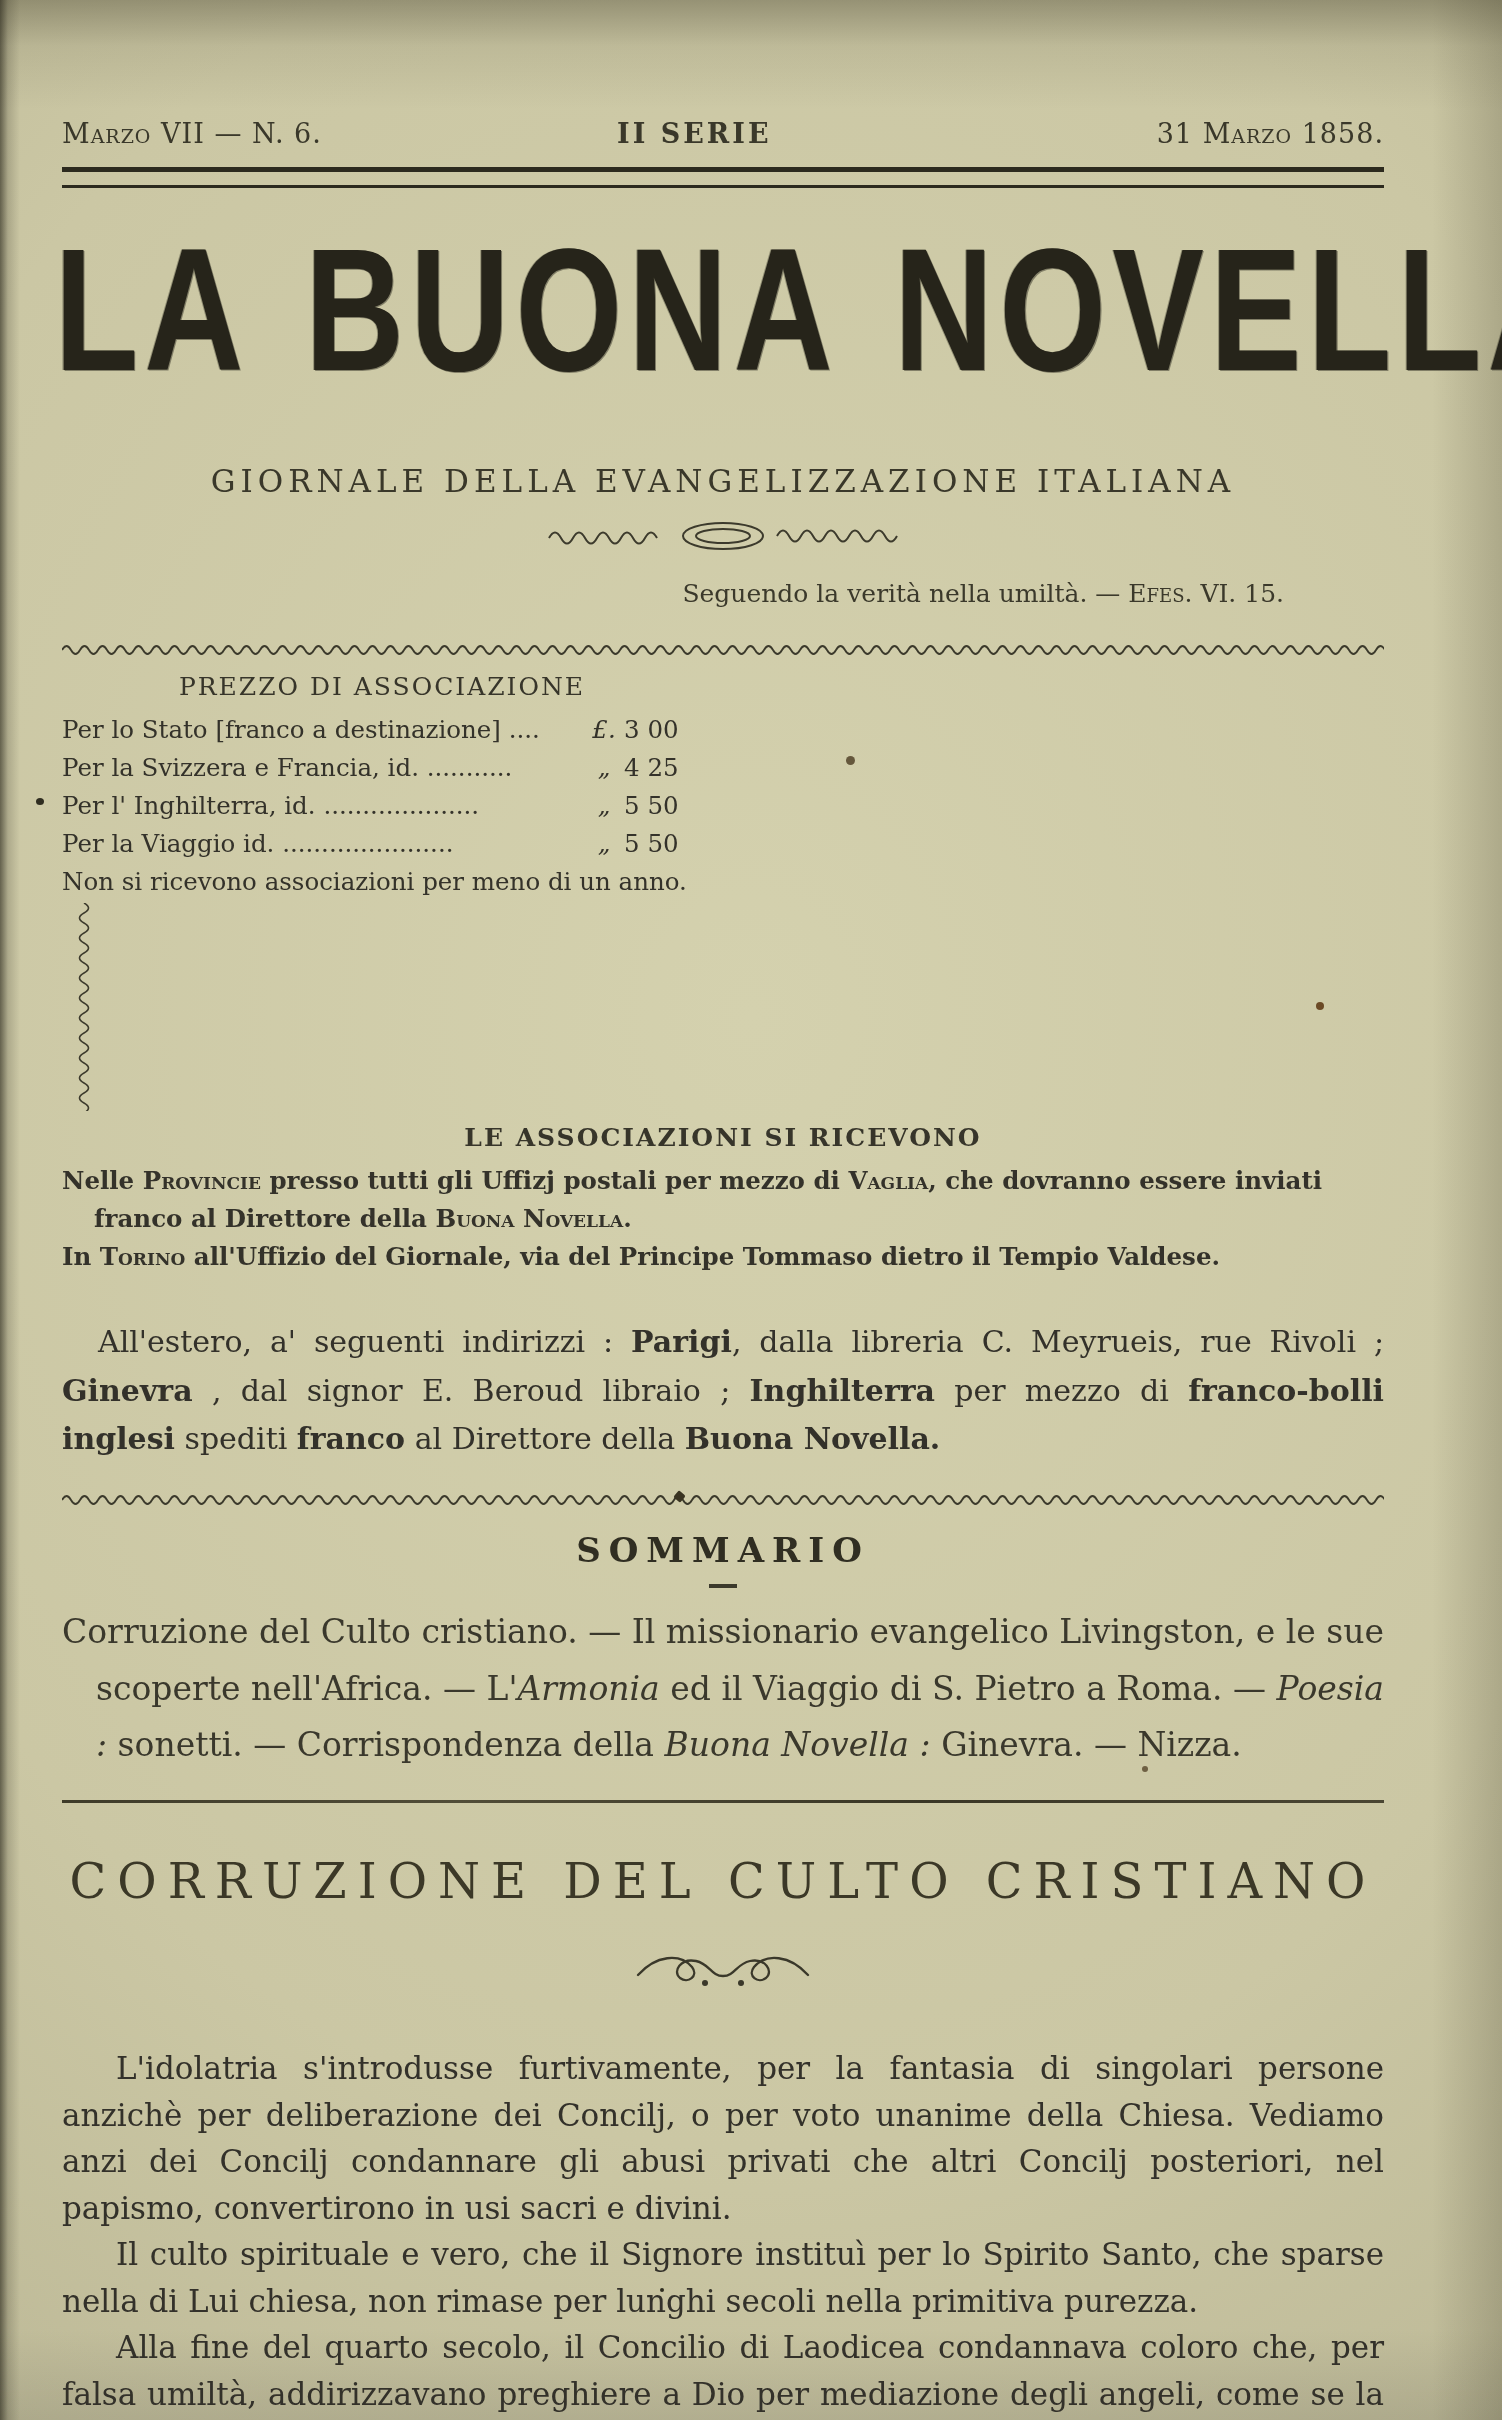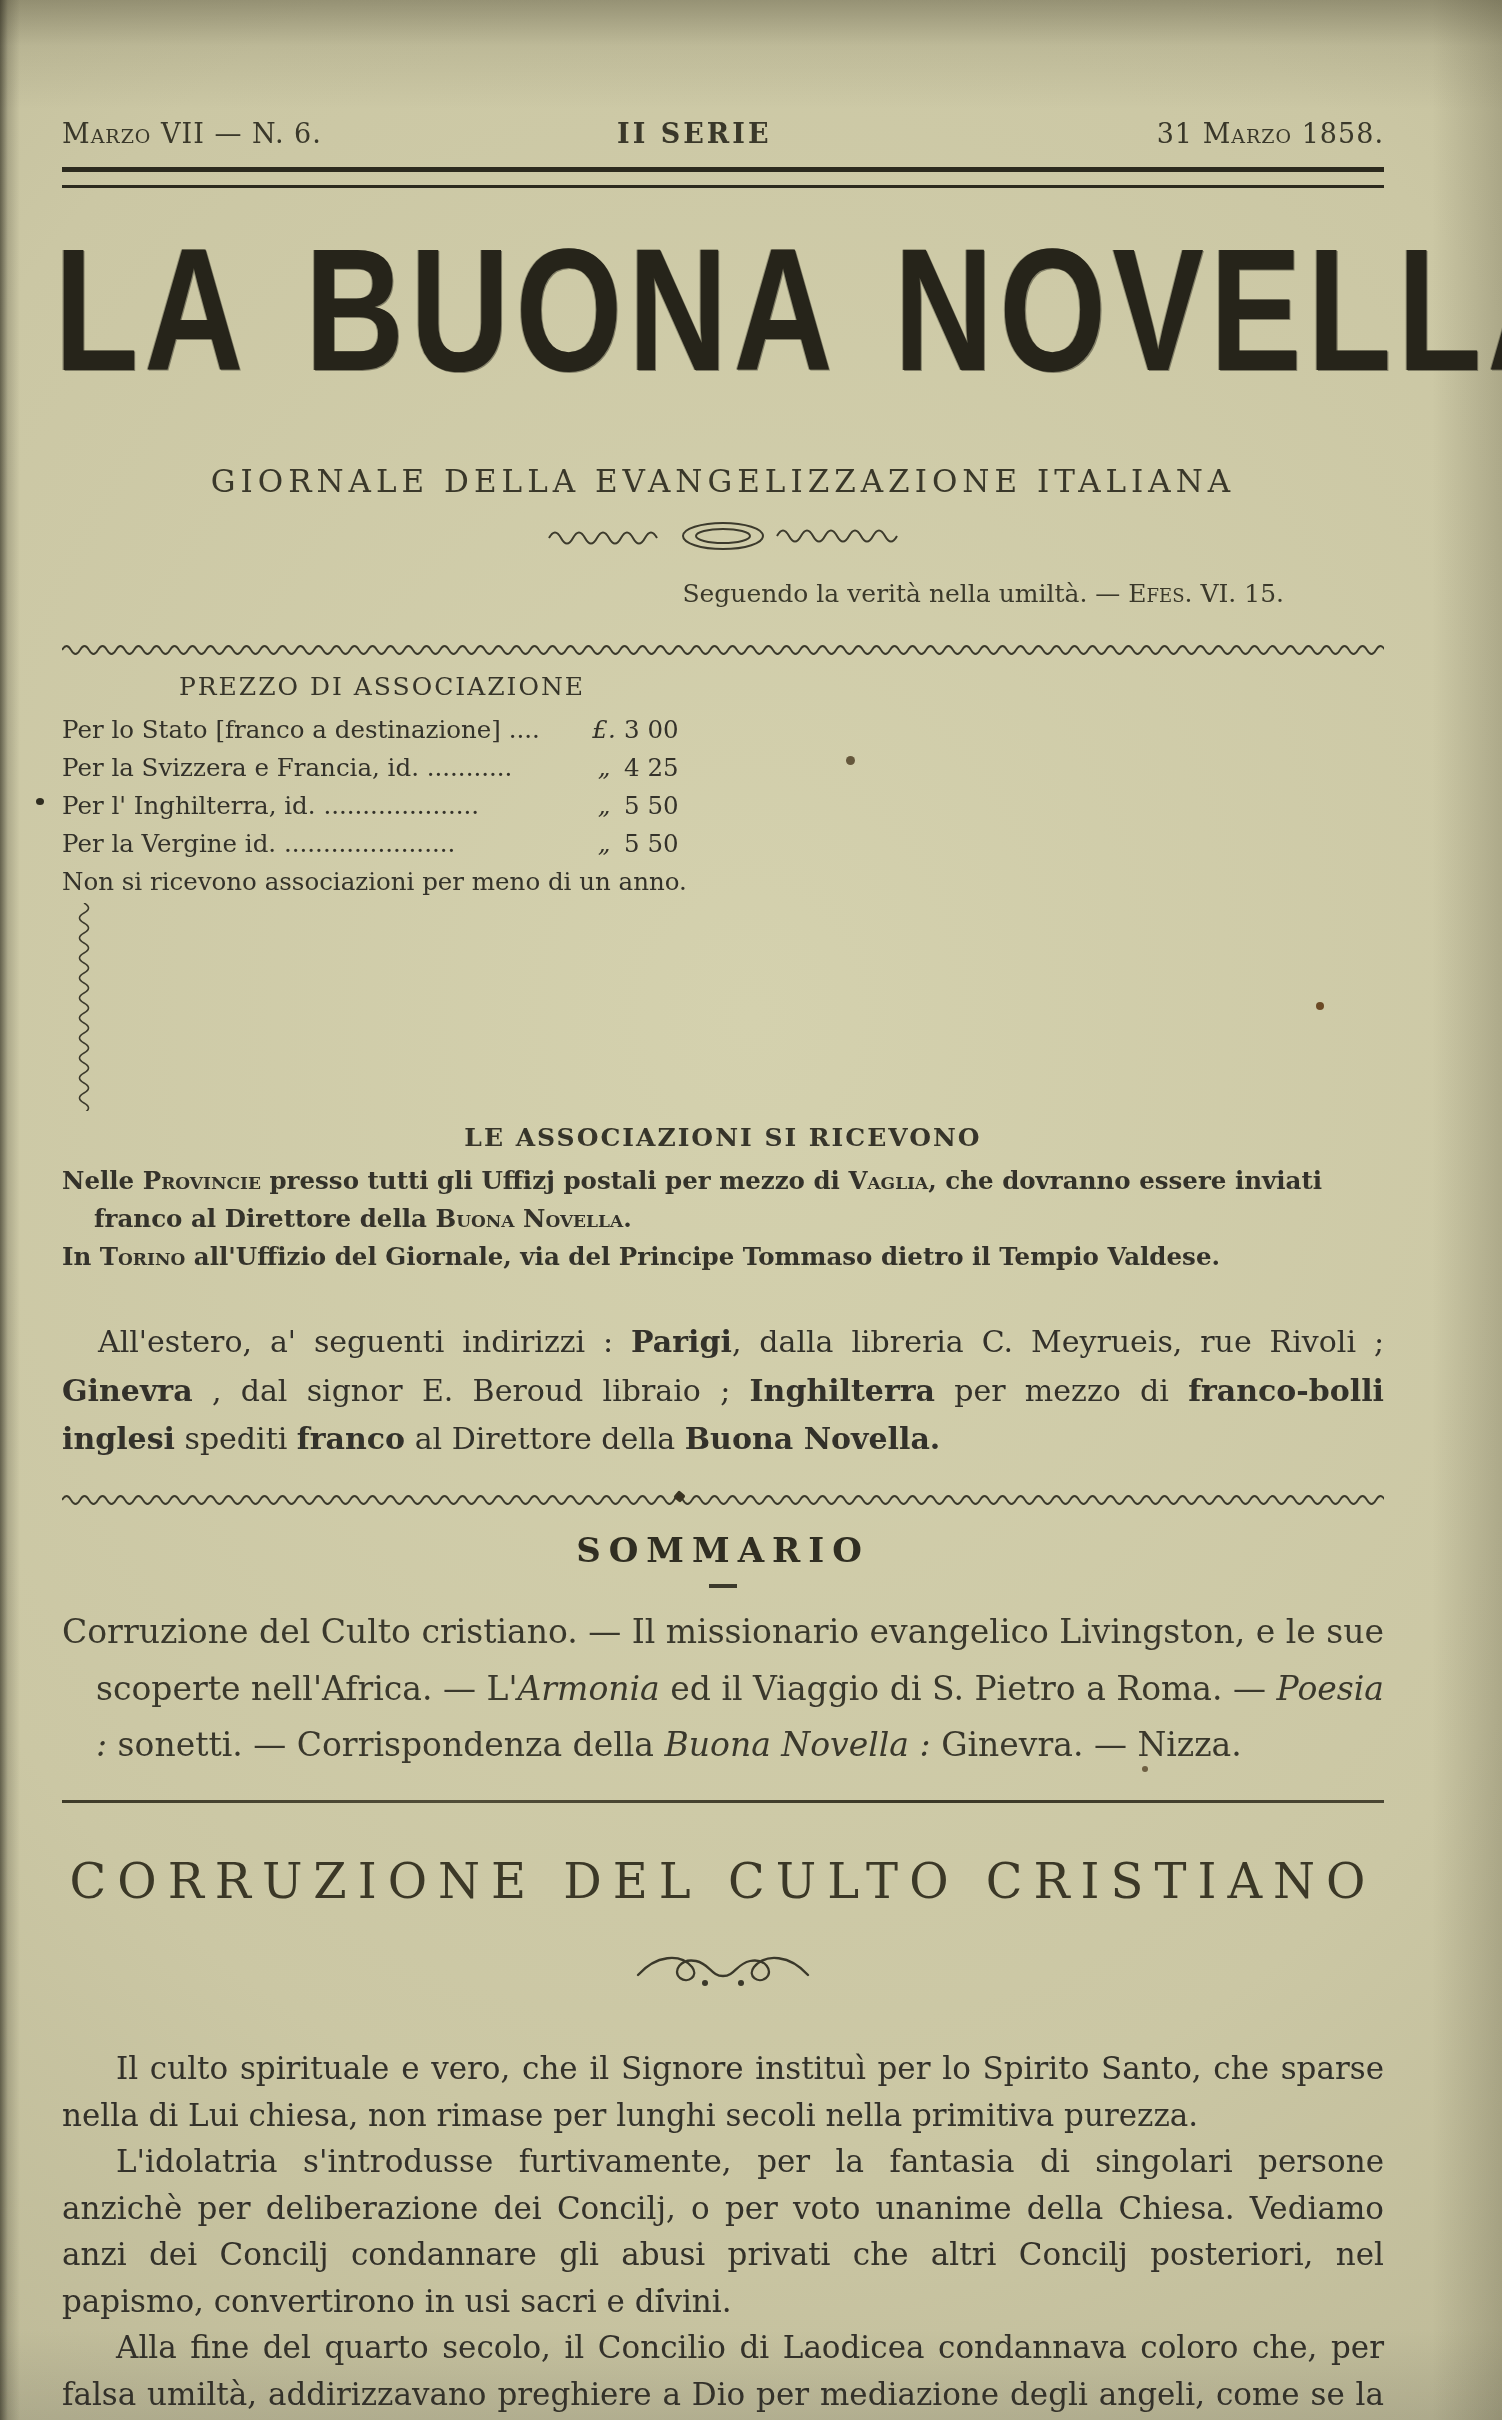--- a/index.html
+++ b/index.html
@@ -138,21 +138,21 @@
               </span>
           </div>
           <div class="price-row">
             <span class="lbl">Per l' Inghilterra, id. ....................</span>
             <span class="amt">
                 <span class="cur">„</span>
                 <span>5 50</span>
               </span>
           </div>
           <div class="price-row">
-            <span class="lbl">Per la Vergine id. ......................</span>
+            <span class="lbl">Per la Viaggio id. ......................</span>
             <span class="amt">
                 <span class="cur">„</span>
                 <span>5 50</span>
               </span>
           </div>
           <div class="price-note">Non si ricevono associazioni per meno di un anno.</div>
         </div>
 
         <div class="col-div">
           <svg class="wave" width="14" height="208">
@@ -187,22 +187,22 @@
 
     <div class="article-orn">
       <svg width="190" height="50">
         <path d="M10 28 C 28 8, 52 6, 64 20 C 71 29, 60 37, 52 31 C 44 24, 53 11, 68 14 C 82 17, 83 29, 95 29 C 107 29, 108 17, 122 14 C 137 11, 146 24, 138 31 C 130 37, 119 29, 126 20 C 138 6, 162 8, 180 28" stroke="#3a382a" stroke-width="2.3" fill="none" stroke-linecap="round"></path>
         <circle cx="77" cy="36" r="3" fill="#3a382a"></circle>
         <circle cx="113" cy="36" r="3" fill="#3a382a"></circle>
       </svg>
     </div>
 
     <div class="body-text">
+      <p>L'idolatria s'introdusse furtivamente, per la fantasia di singolari persone anzichè per deliberazione dei Concilj, o per voto unanime della Chiesa. Vediamo anzi dei Concilj condannare gli abusi privati che altri Concilj posteriori, nel papismo, convertirono in usi sacri e divini.</p>
       <p>Il culto spirituale e vero, che il Signore instituì per lo Spirito Santo, che sparse nella di Lui chiesa, non rimase per lunghi secoli nella primitiva purezza.</p>
-      <p>L'idolatria s'introdusse furtivamente, per la fantasia di singolari persone anzichè per deliberazione dei Concilj, o per voto unanime della Chiesa. Vediamo anzi dei Concilj condannare gli abusi privati che altri Concilj posteriori, nel papismo, convertirono in usi sacri e divini.</p>
       <p>Alla fine del quarto secolo, il Concilio di Laodicea condannava coloro che, per falsa umiltà, addirizzavano preghiere a Dio per mediazione degli angeli, come se la maestà di Dio non tollerasse supplicazioni dirette per parte dei fedeli. A quell'epoca si vedevano già persone ignoranti e superstiziose pregare ai Santi, alla Vergine. Però gli uomini pii ed illuminati, quei dottori che vengono chiamati Padri della chiesa, combattevano tali trasporti erronei d'una fervida ma superstiziosa devozione. Si adopravano a spiegare come i santi</p>
     </div>
 
   </div>
 
   <div class="speck" style="left:36px;top:798px;width:8px;height:7px;background:#2f2d20;"></div>
   <div class="speck" style="left:846px;top:756px;width:9px;height:9px;background:#4a3a20;opacity:.8;"></div>
   <div class="speck" style="left:1316px;top:1002px;width:8px;height:8px;background:#6b4a26;"></div>
   <div class="speck" style="left:660px;top:2288px;width:4px;height:4px;background:#2f2d20;"></div>
   <div class="speck" style="left:1142px;top:1766px;width:6px;height:6px;background:#4e3c22;opacity:.75;"></div>

